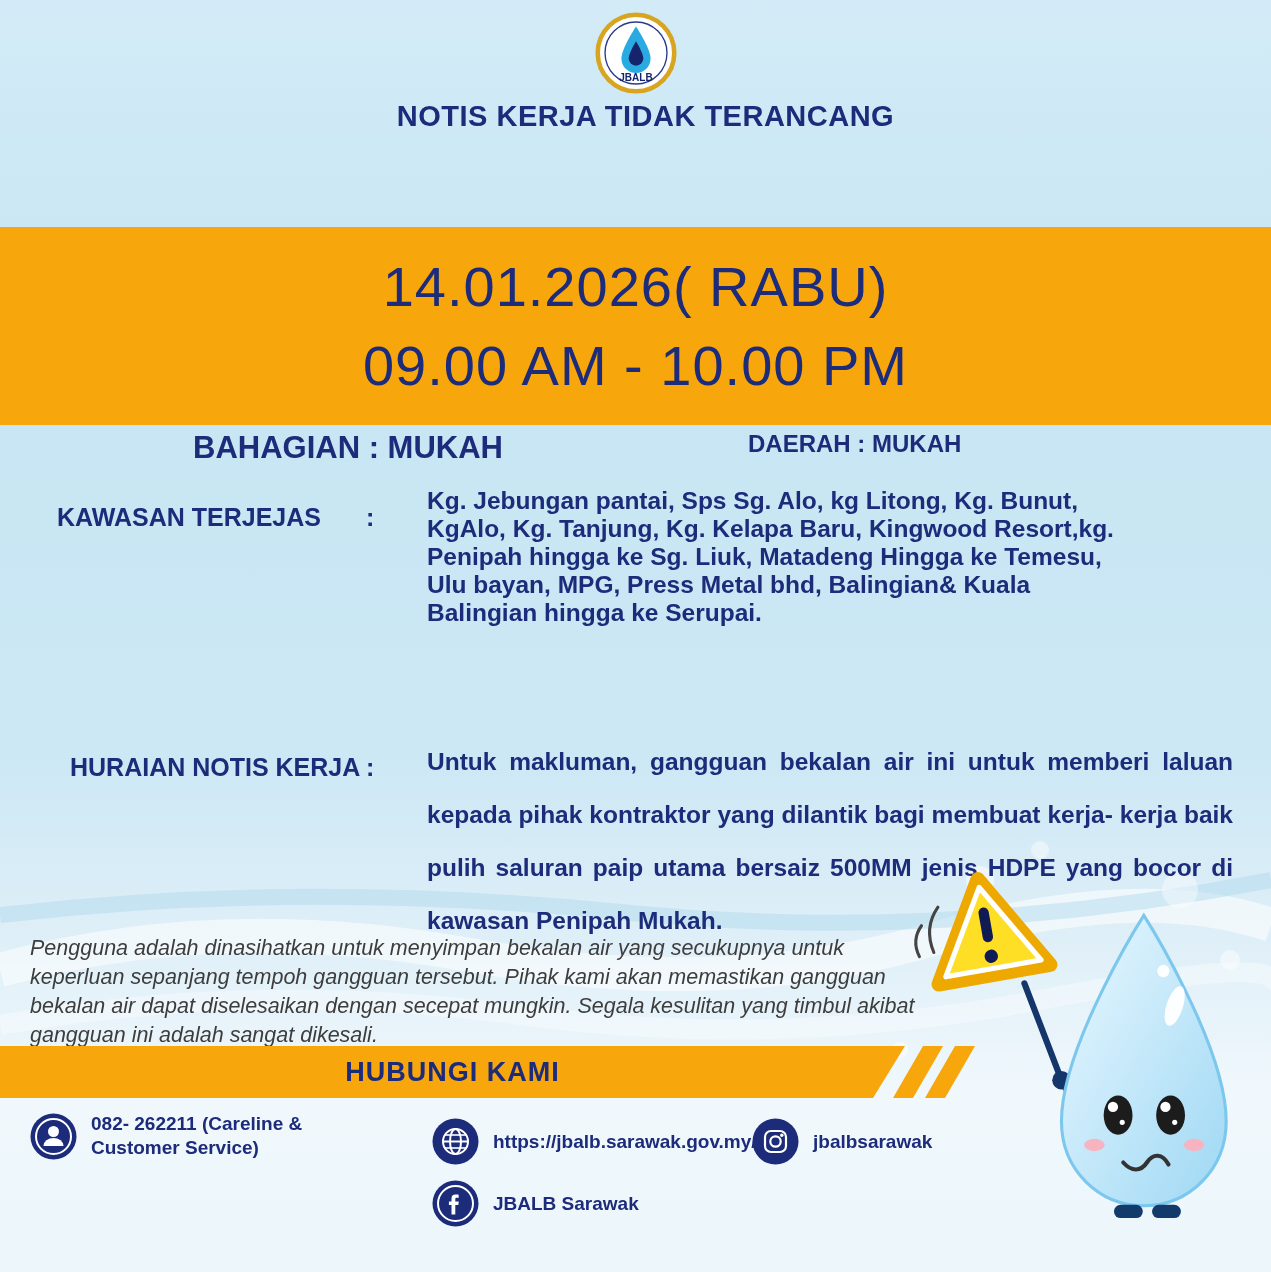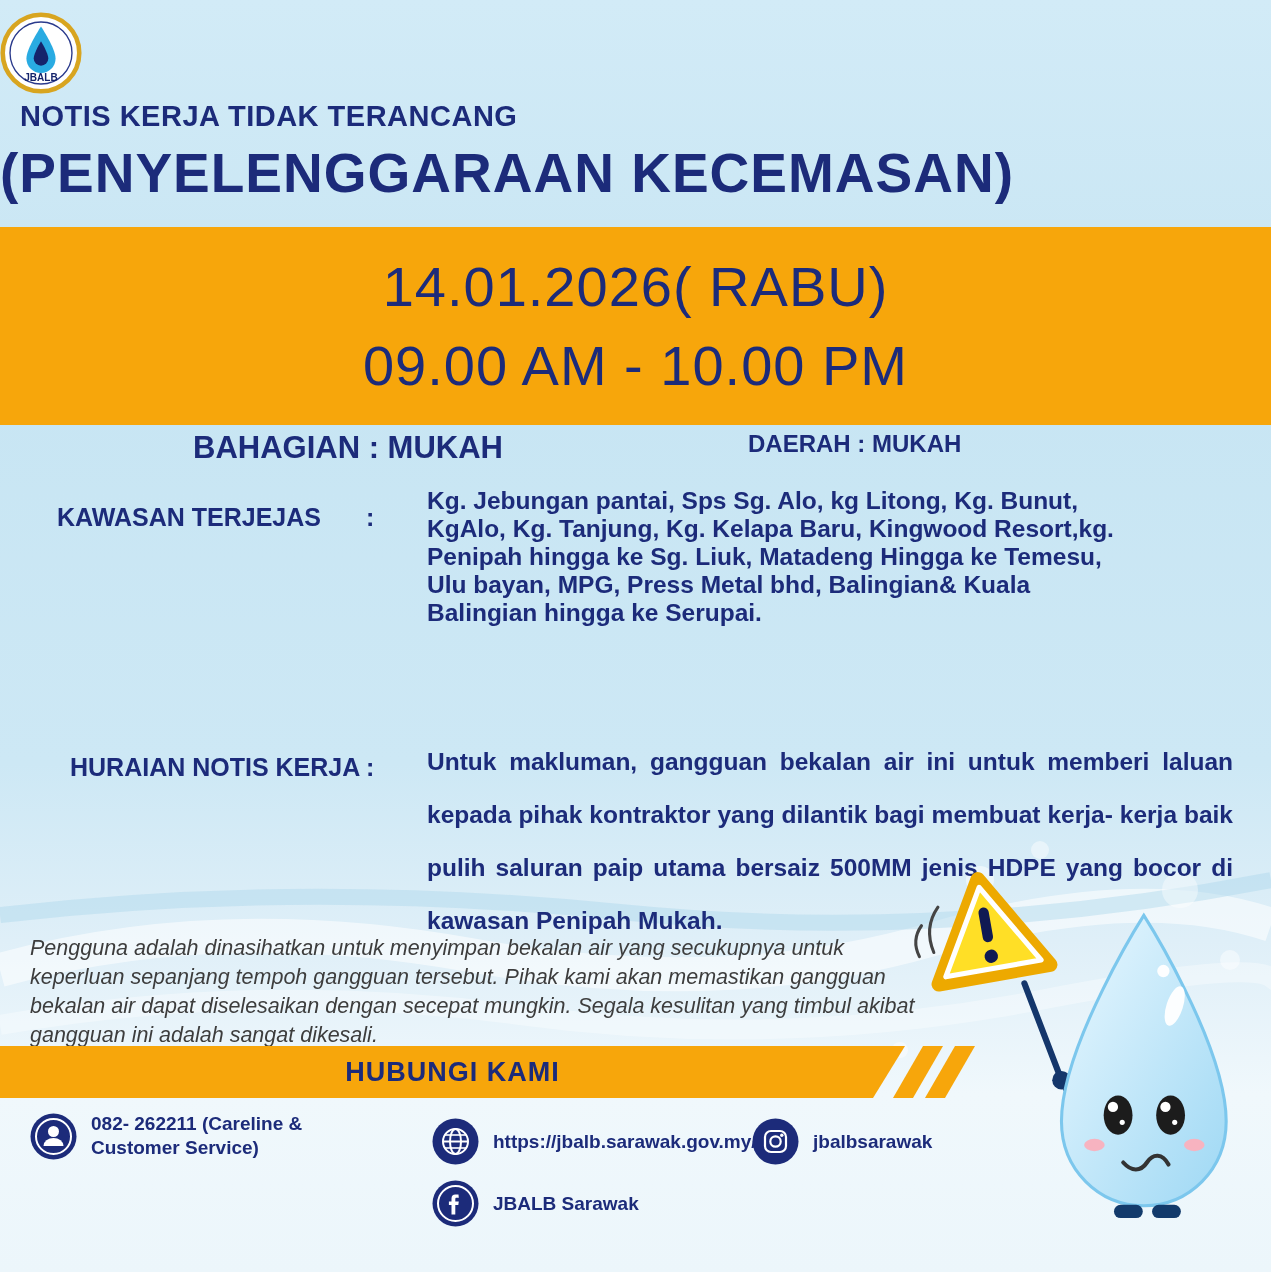--- a/index.html
+++ b/index.html
@@ -12,21 +12,21 @@
     background:linear-gradient(180deg,#d2ebf7 0%,#c7e5f3 28%,#cde8f5 60%,#dfeff8 74%,#f0f8fc 86%,#ecf6fb 100%);
   }
   .navy { color:#1c2b7a; }
 
   
   .splash { position:absolute; left:0; top:820px; width:1271px; height:452px; z-index:0; pointer-events:none; }
 
   .content { position:absolute; inset:0; z-index:1; }
 
   
-  .top { position:absolute; top:0; left:0; right:0; }
+  .top { position:absolute; top:0; left:0; right:0; text-align:center; }
   .logo-wrap { margin-top:12px; height:84px; }
   .subtitle { font-size:29px; font-weight:bold; letter-spacing:0.5px; margin-top:4px;padding-left:20px; }
   .main-title { font-size:55px; font-weight:bold; letter-spacing:1px; margin-top:8px; }
 
   
   .date-banner {
     position:absolute; top:227px; left:0; width:1271px; height:198px;
     background:#f7a60b; display:flex; flex-direction:column; align-items:center; justify-content:center; gap:14px;
   }
   .date-line, .time-line { font-size:56px; font-weight:normal; color:#1c2b7a; letter-spacing:1px; }
@@ -99,21 +99,20 @@
       <div class="logo-wrap">
         <svg viewBox="0 0 90 90" width="82" height="82">
           <circle cx="45" cy="45" r="42" fill="#ffffff" stroke="#d8a520" stroke-width="5"></circle>
           <circle cx="45" cy="45" r="34" fill="#ffffff" stroke="#2a3a8c" stroke-width="1.5"></circle>
           <path d="M45 16 C45 16 29 40 29 51 a16 16 0 0 0 32 0 C61 40 45 16 45 16 Z" fill="#29abe2"></path>
           <path d="M45 32 C45 32 37 45 37 51 a8 8 0 0 0 16 0 C53 45 45 32 45 32 Z" fill="#15246b"></path>
           <text x="45" y="76" text-anchor="middle" font-size="11" font-weight="bold" fill="#15246b" font-family="Liberation Sans, sans-serif">JBALB</text>
         </svg>
       </div>
       <div class="subtitle navy">NOTIS KERJA TIDAK TERANCANG</div>
-      <div class="main-title navy">(PENYELENGGARAAN KECEMASAN)</div>
     </div>
 
     <div class="date-banner">
       <div class="date-line">14.01.2026( RABU)</div>
       <div class="time-line">09.00 AM - 10.00 PM</div>
     </div>
 
     <div class="region-bahagian navy">BAHAGIAN : MUKAH</div>
     <div class="region-daerah navy">DAERAH : MUKAH</div>
 

